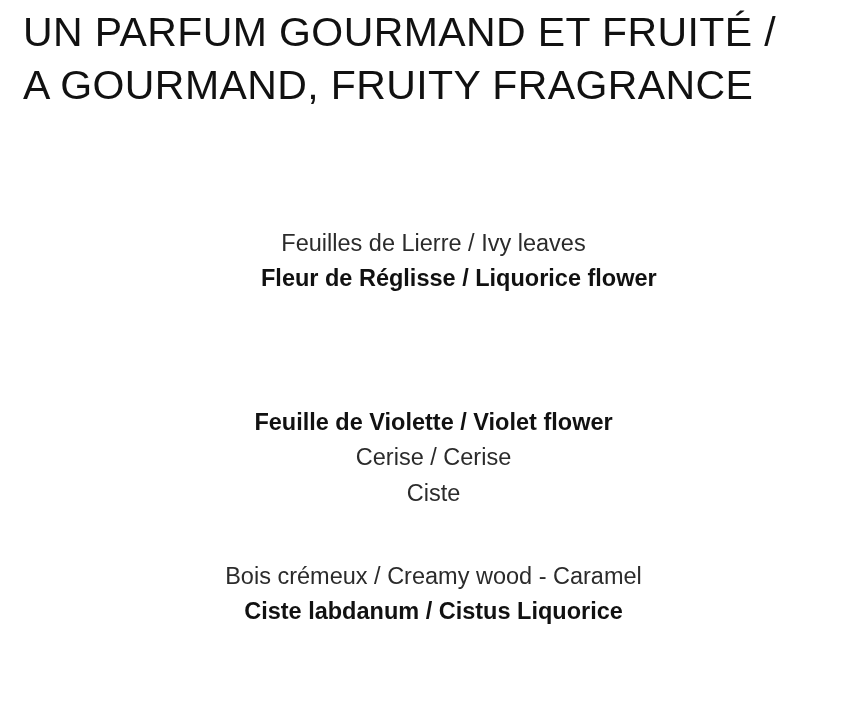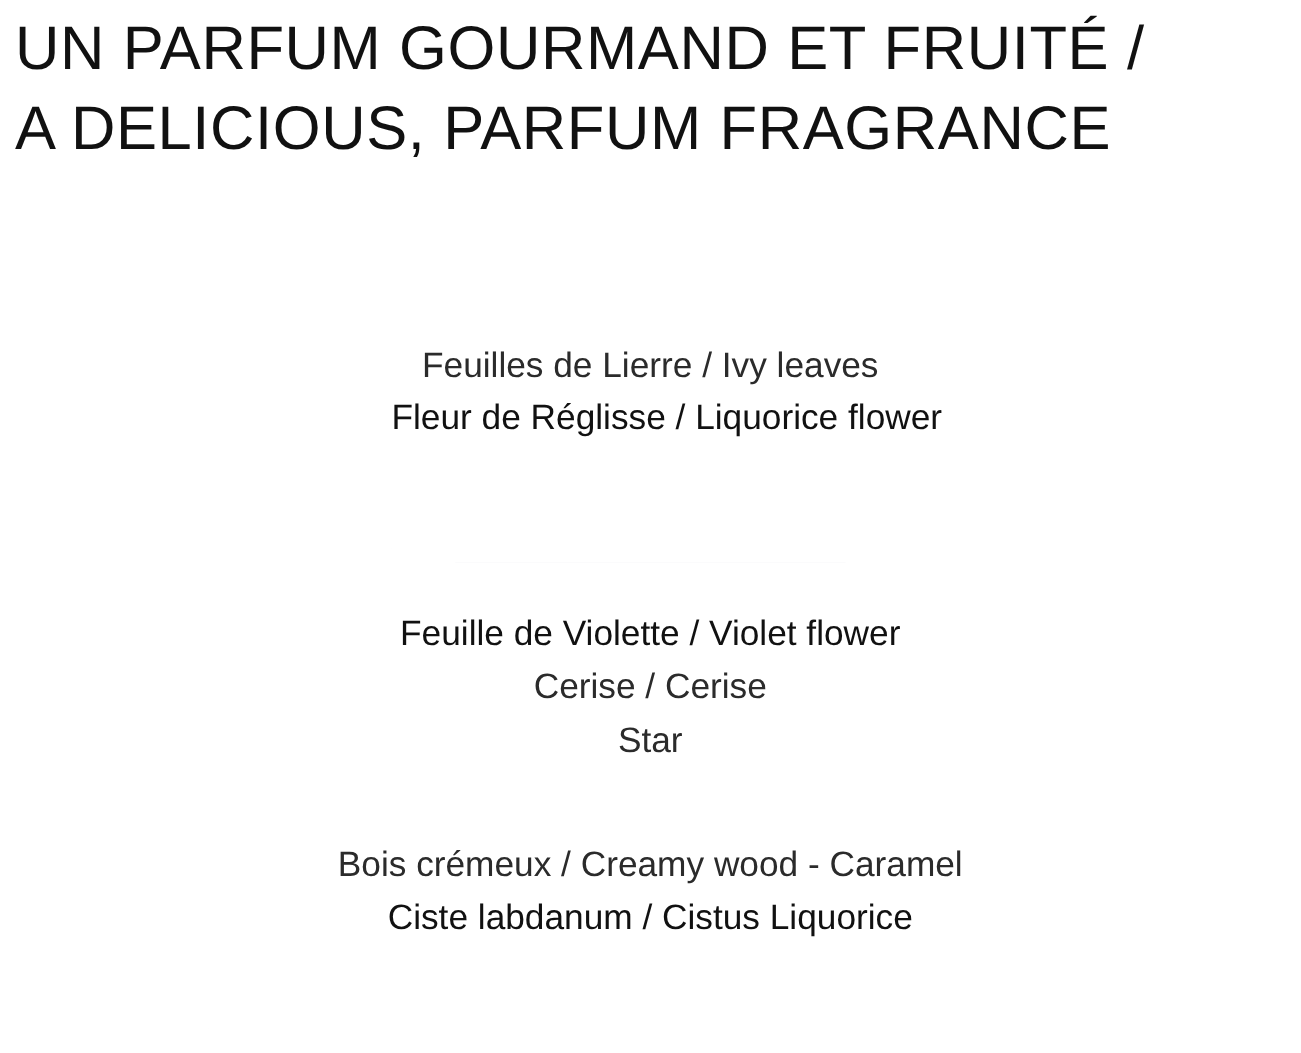--- a/index.html
+++ b/index.html
@@ -10,21 +10,21 @@
   body {
     width: 867px;
     height: 702px;
     font-family: "Liberation Sans", sans-serif;
     color: #1a1a1a;
     overflow: hidden;
     position: relative;
   }
 
   .title-block {
-    padding: 6px 10px 0 10px;
+    padding: 6px 10px 0 23px;
   }
   .title-line {
     font-size: 41px;
     line-height: 1.30;
     letter-spacing: 0.4px;
     font-weight: 400;
     color: #111111;
     white-space: nowrap;
   }
 
@@ -64,21 +64,21 @@
     text-align: center;
     z-index: 2;
   }
   .note {
     font-size: 23.5px;
     line-height: 1.50;
     color: #2b2b2b;
     white-space: nowrap;
   }
   .note.bold {
-    font-weight: 400;
+    font-weight: 700;
     color: #111111;
   }
 
   
   .tier-top {
     left: 261px;
     top: 20px;
     width: 345px;
     height: 196px;
   }
@@ -98,39 +98,39 @@
     width: 589px;
     height: 144px;
   }
   .tier-bot .tier-text { top: 17px; }
 </style>
 </head>
 <body>
 
 <div class="title-block">
   <div class="title-line">UN PARFUM GOURMAND ET FRUITÉ /</div>
-  <div class="title-line">A DELICIOUS, PARFUM FRAGRANCE</div>
+  <div class="title-line">A GOURMAND, FRUITY FRAGRANCE</div>
 </div>
 
 <div class="pyramid">
 
   <div class="tier tier-top">
     <div class="shape"></div>
     <div class="tier-text">
       <div class="note">Feuilles de Lierre / Ivy leaves</div>
       <div class="note bold">Fleur de Réglisse / Liquorice flower</div>
     </div>
   </div>
 
   <div class="tier tier-mid">
     <div class="shape"></div>
     <div class="tier-text">
       <div class="note bold">Feuille de Violette / Violet flower</div>
       <div class="note">Cerise / Cerise</div>
-      <div class="note">Star</div>
+      <div class="note">Ciste</div>
     </div>
   </div>
 
   <div class="tier tier-bot">
     <div class="shape"></div>
     <div class="tier-text">
       <div class="note">Bois crémeux / Creamy wood - Caramel</div>
       <div class="note bold">Ciste labdanum / Cistus Liquorice</div>
     </div>
   </div>

